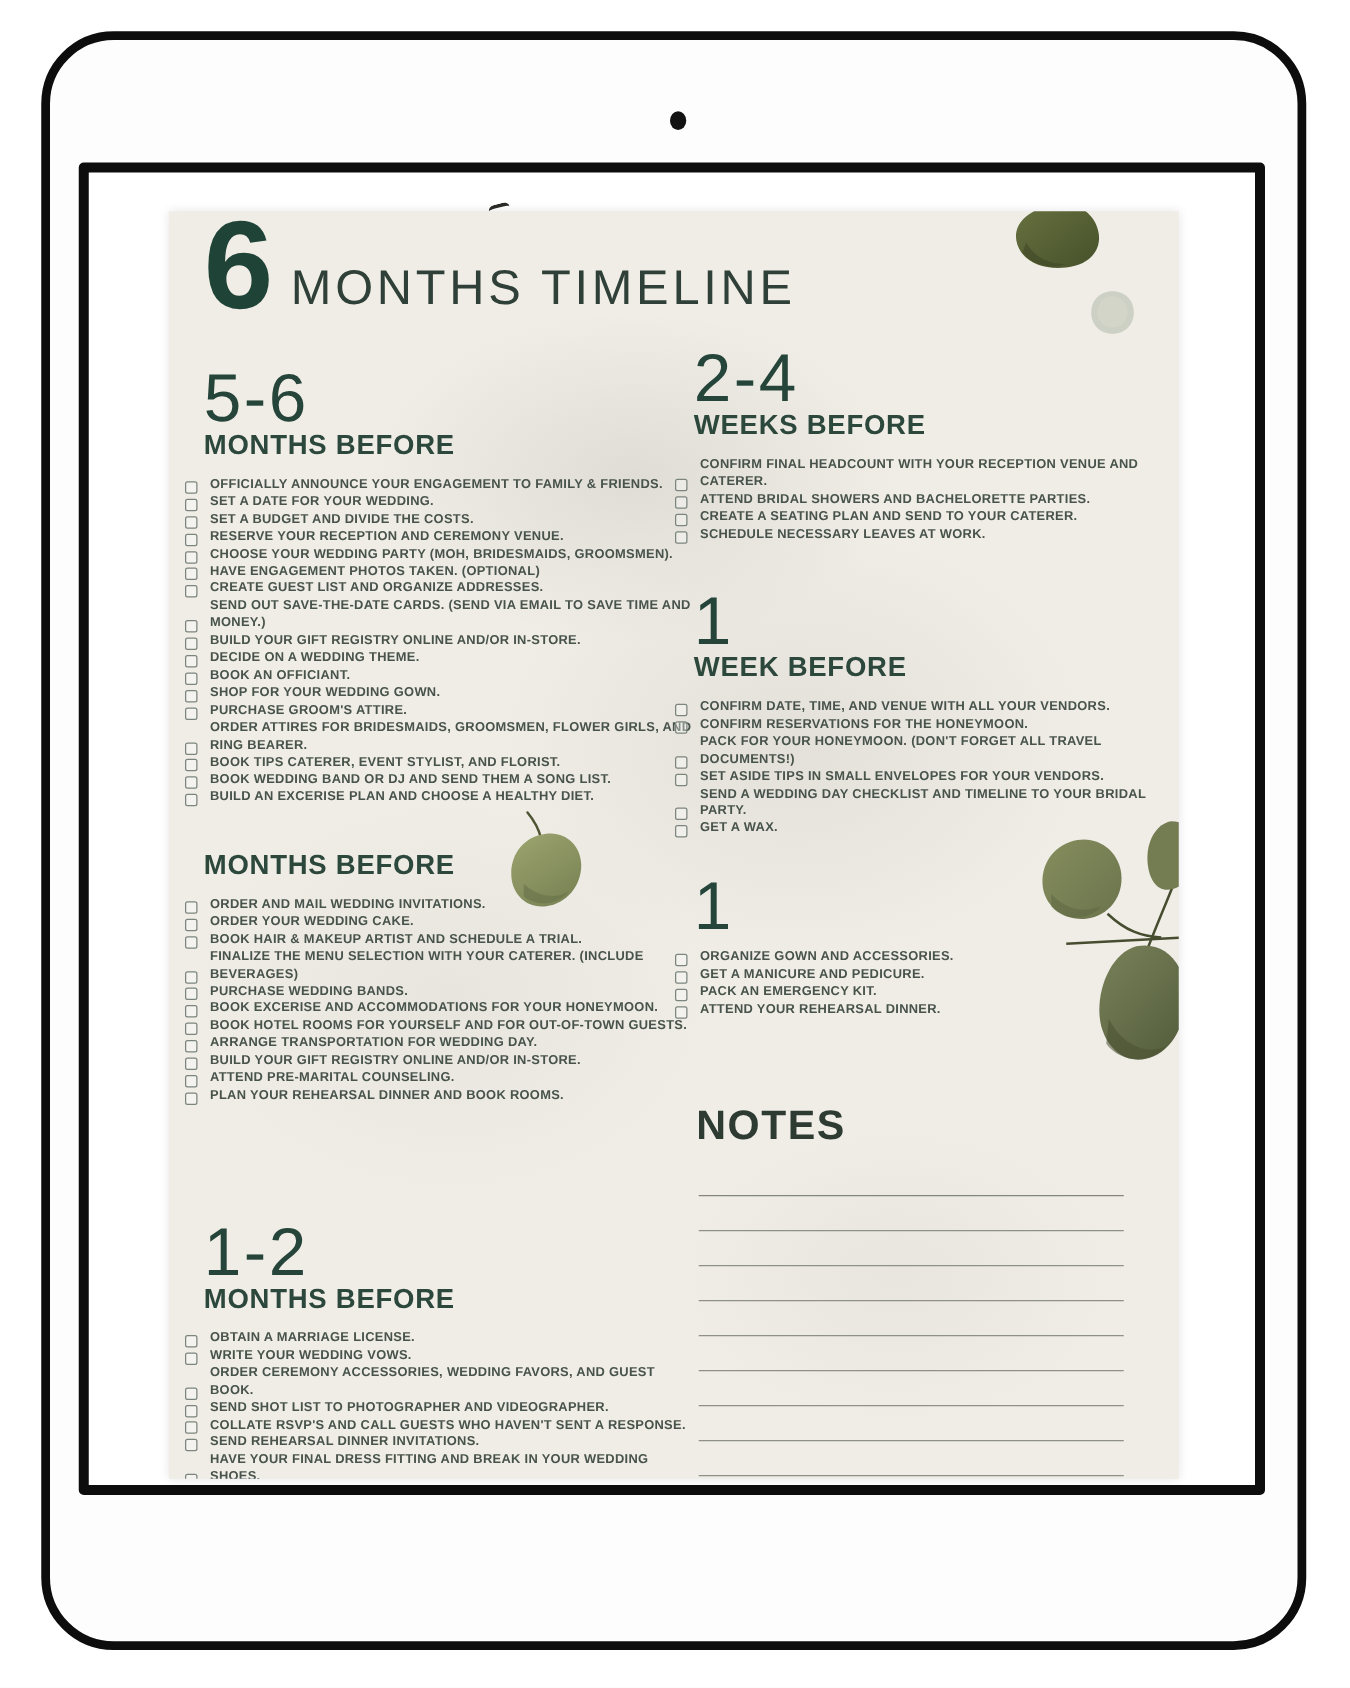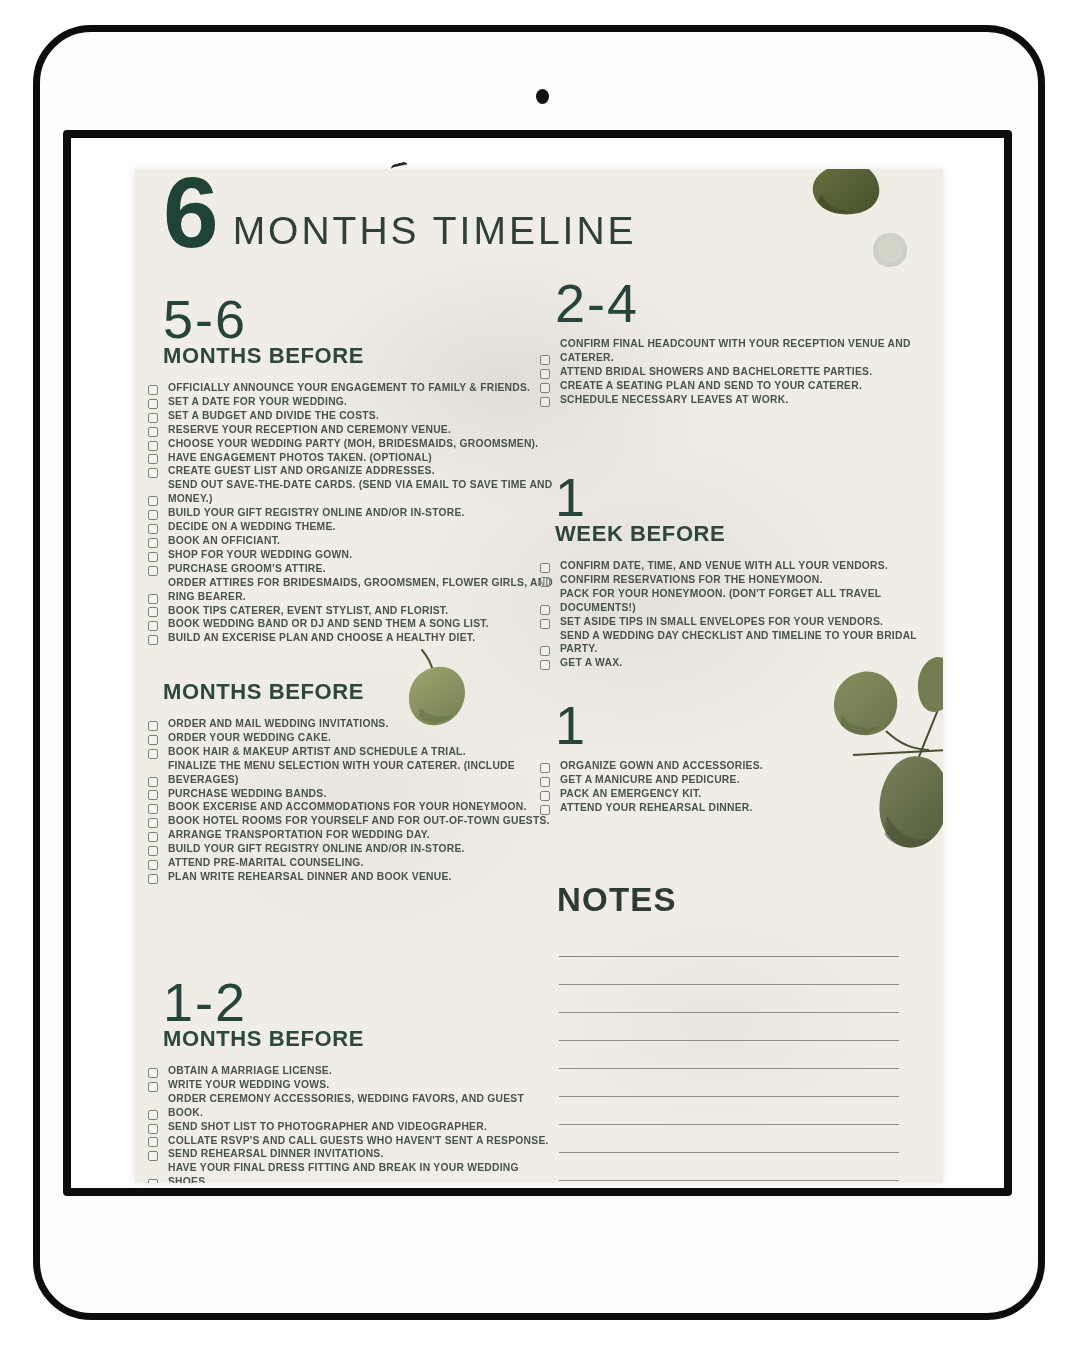--- a/index.html
+++ b/index.html
@@ -193,20 +193,21 @@
           </div>
           <div class="ci">
             <span class="cb"></span>
             <span class="ct">BUILD AN EXCERISE PLAN AND CHOOSE A HEALTHY DIET.</span>
           </div>
         </div>
     </div>
 
     <div class="section sec-right" style="top:112px;">
       <div class="num">2-4</div>
+      <div class="sub">WEEKS BEFORE</div>
       <div class="items">
           <div class="ci">
             <span class="cb"></span>
             <span class="ct">CONFIRM FINAL HEADCOUNT WITH YOUR RECEPTION VENUE AND CATERER.</span>
           </div>
           <div class="ci">
             <span class="cb"></span>
             <span class="ct">ATTEND BRIDAL SHOWERS AND BACHELORETTE PARTIES.</span>
           </div>
           <div class="ci">
@@ -289,21 +290,21 @@
           <div class="ci">
             <span class="cb"></span>
             <span class="ct">BUILD YOUR GIFT REGISTRY ONLINE AND/OR IN-STORE.</span>
           </div>
           <div class="ci">
             <span class="cb"></span>
             <span class="ct">ATTEND PRE-MARITAL COUNSELING.</span>
           </div>
           <div class="ci">
             <span class="cb"></span>
-            <span class="ct">PLAN WRITE REHEARSAL DINNER AND BOOK VENUE.</span>
+            <span class="ct">PLAN YOUR REHEARSAL DINNER AND BOOK ROOMS.</span>
           </div>
         </div>
     </div>
 
     <div class="section sec-right" style="top:534px;">
       <div class="num">1</div>
       <div class="items">
           <div class="ci">
             <span class="cb"></span>
             <span class="ct">ORGANIZE GOWN AND ACCESSORIES.</span>

